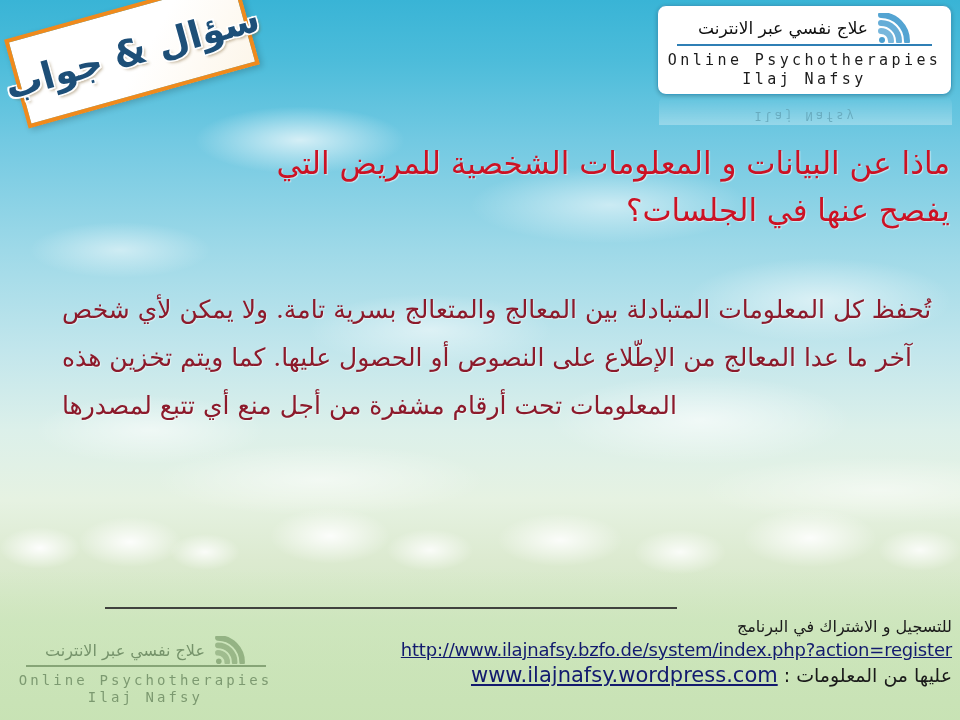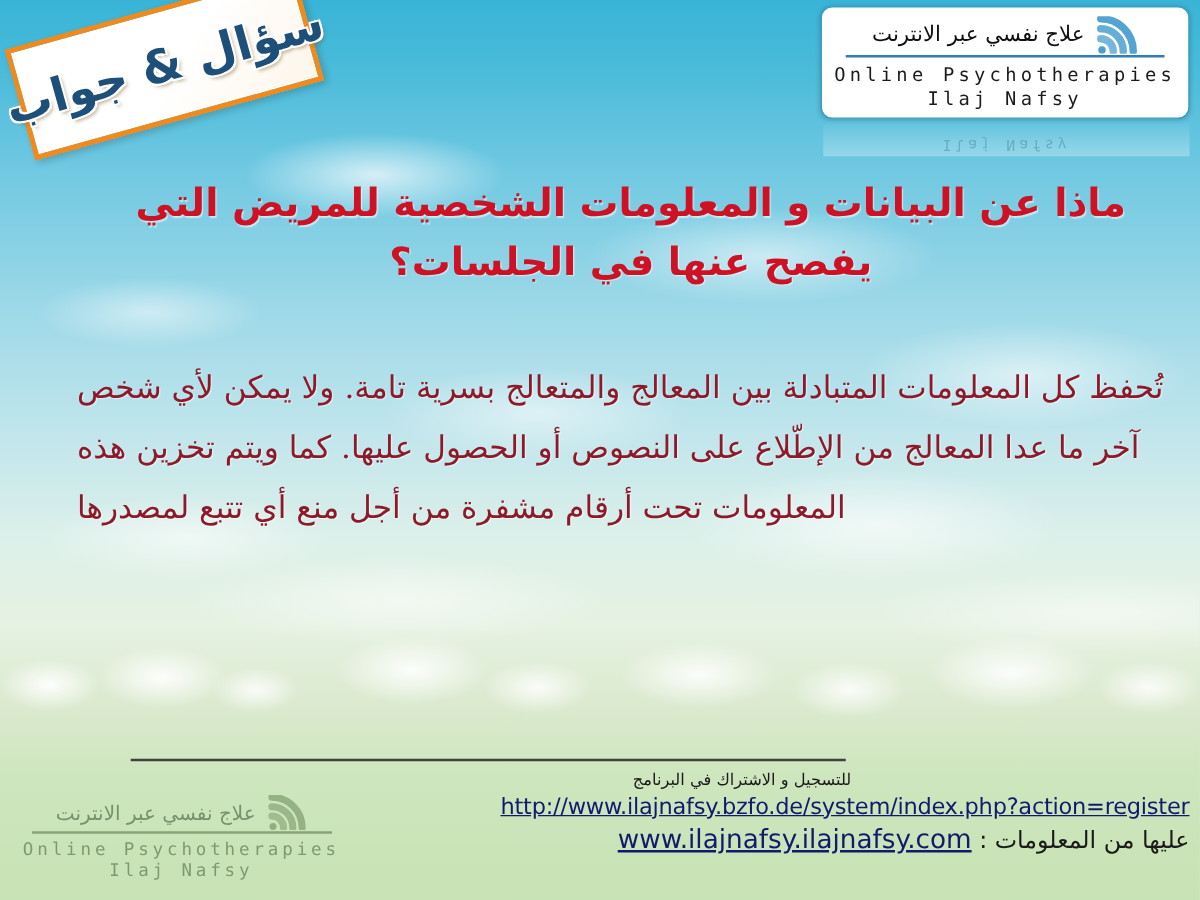--- a/index.html
+++ b/index.html
@@ -137,24 +137,24 @@
   }
   .logo-en2{
     font-family:"DejaVu Sans Mono","Liberation Mono",monospace;
     font-size:15px;letter-spacing:3.4px;color:#1b1b1b;
     margin-top:1px;white-space:nowrap;direction:ltr;
   }
 
   
   .heading{
     position:absolute;left:60px;right:10px;top:140px;
-    direction:rtl;text-align:center;
+    direction:rtl;text-align:right;
     color:#cc1224;
     font-family:"DejaVu Sans","Liberation Sans",sans-serif;
-    font-weight:bold;
+    font-weight:normal;
     font-size:31px;
     line-height:1.52;
     text-shadow:1px 1px 1px rgba(255,255,255,.55);
   }
   .heading .ln2{display:block;}
 
   
   .body-text{
     position:absolute;left:62px;right:24px;top:286px;
     direction:rtl;text-align:left;
@@ -172,21 +172,21 @@
     opacity:.88;
   }
 
   
   .footer{
     position:absolute;right:8px;top:616px;width:720px;
     direction:rtl;text-align:left;
     font-family:"DejaVu Sans","Liberation Sans",sans-serif;
   }
   .f-line1{
-    font-size:13px;color:#1a1a1a;text-align:center;
+    font-size:16px;color:#1a1a1a;text-align:right;
     direction:rtl;line-height:1.35;
     padding-left:4px;
   }
   .f-line2{
     font-size:18px;color:#121a6e;text-decoration:underline;
     direction:ltr;text-align:right;line-height:1.3;white-space:nowrap;
     letter-spacing:-.2px;
   }
   .f-line3{
     font-size:19px;color:#1a1a1a;direction:rtl;text-align:right;
@@ -246,21 +246,21 @@
   </div>
 
   <div class="body-text">تُحفظ كل المعلومات المتبادلة بين المعالج والمتعالج بسرية تامة. ولا يمكن لأي شخص آخر ما عدا المعالج من الإطّلاع على النصوص أو الحصول عليها. كما ويتم تخزين هذه المعلومات تحت أرقام مشفرة من أجل منع أي تتبع لمصدرها</div>
 
   <div class="divider"></div>
 
   <div class="footer">
     <div class="f-line1">للتسجيل و الاشتراك في البرنامج</div>
     <div class="f-line2">http://www.ilajnafsy.bzfo.de/system/index.php?action=register</div>
     <div class="f-line3">
-      <span>عليها من المعلومات : </span><span class="url">www.ilajnafsy.ilajnafsy.com</span>
+      <span>عليها من المعلومات : </span><span class="url">www.ilajnafsy.wordpress.com</span>
     </div>
   </div>
 
   <div class="logo-wm">
     <div class="logo-top">
       <svg class="wifi-icon" width="32" height="28" viewBox="0 0 34 30" aria-hidden="true">
         <g fill="none" stroke="#6d8f5d" stroke-linecap="round">
           <path d="M30 28 A26 26 0 0 0 4 2" stroke-width="6" opacity=".95"></path>
           <path d="M22 28 A18 18 0 0 0 4 10" stroke-width="6" opacity=".85"></path>
           <path d="M14 28 A10 10 0 0 0 4 18" stroke-width="6" opacity=".75"></path>

